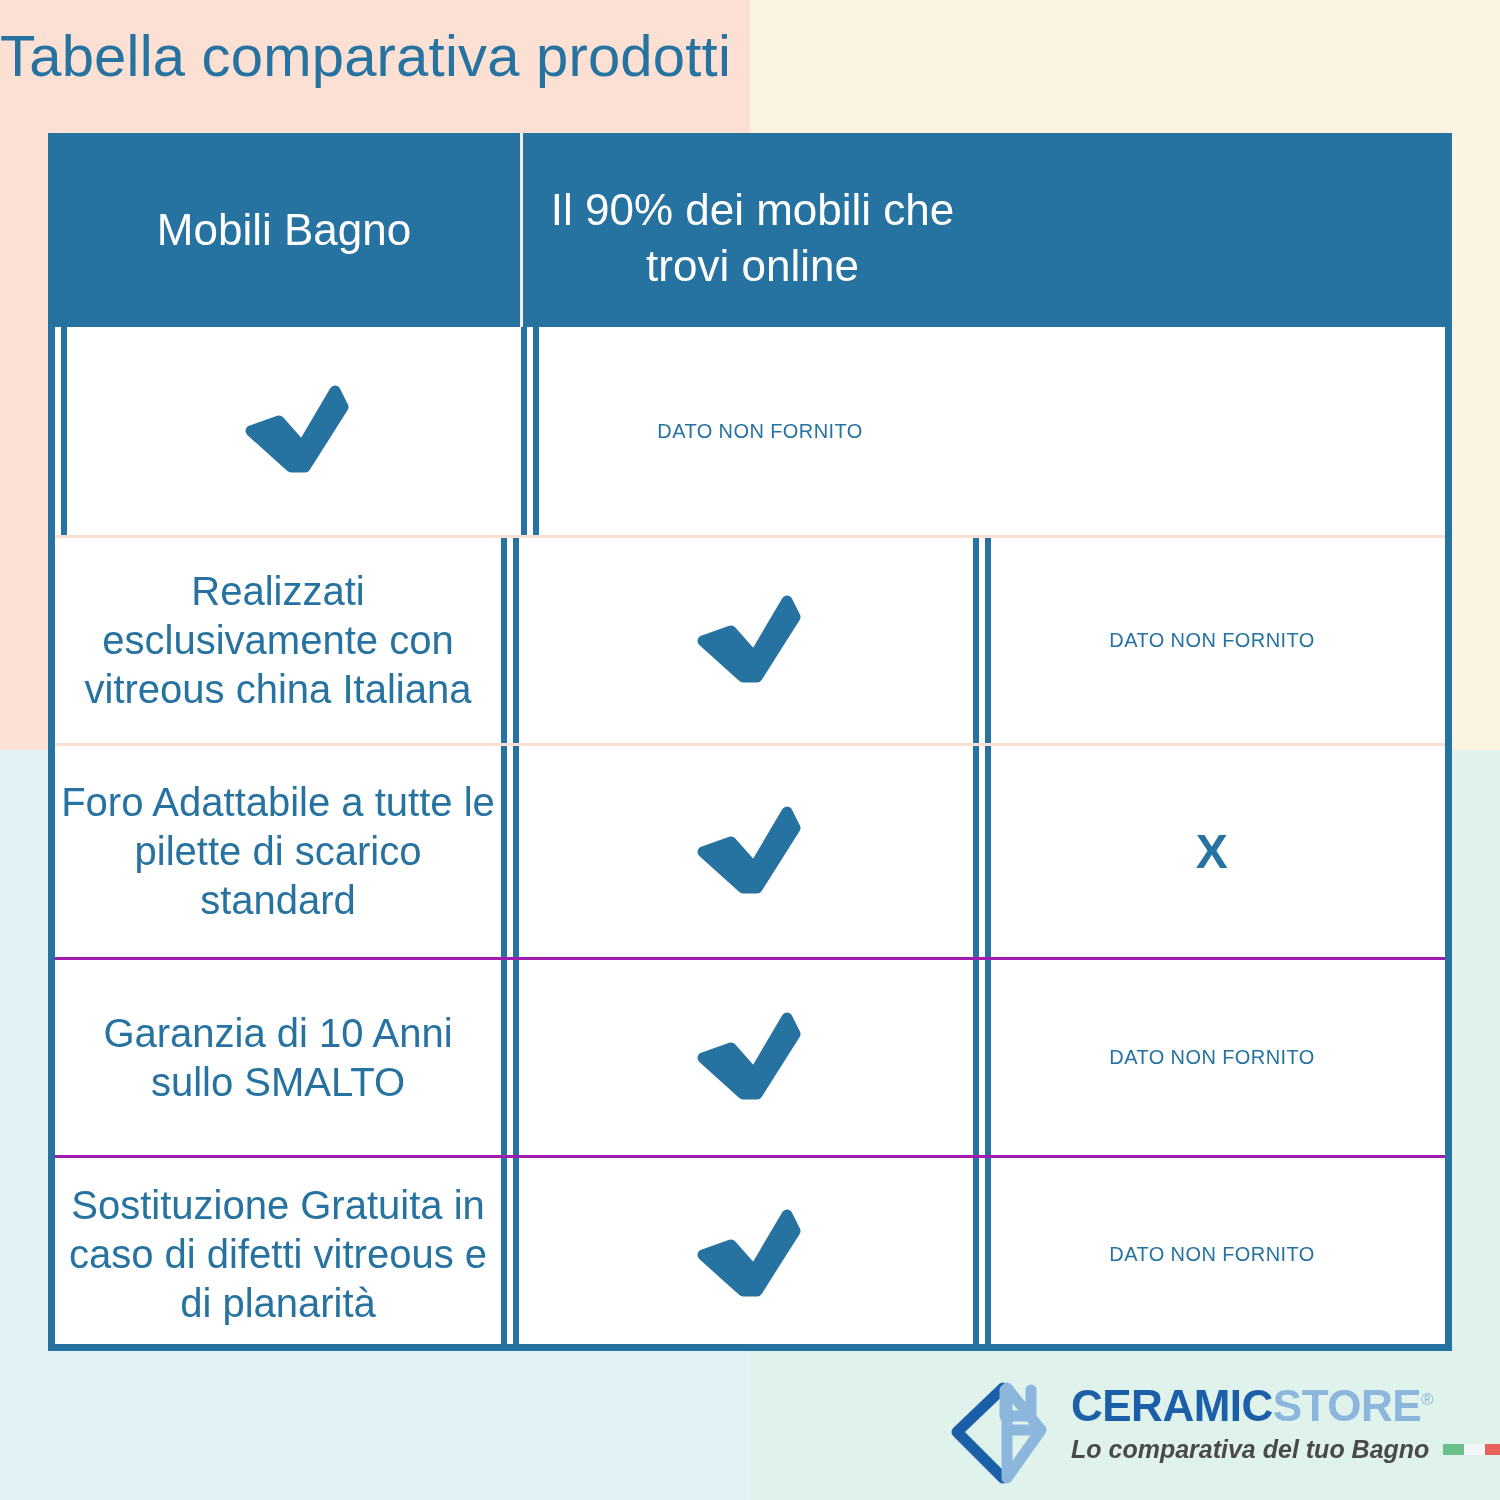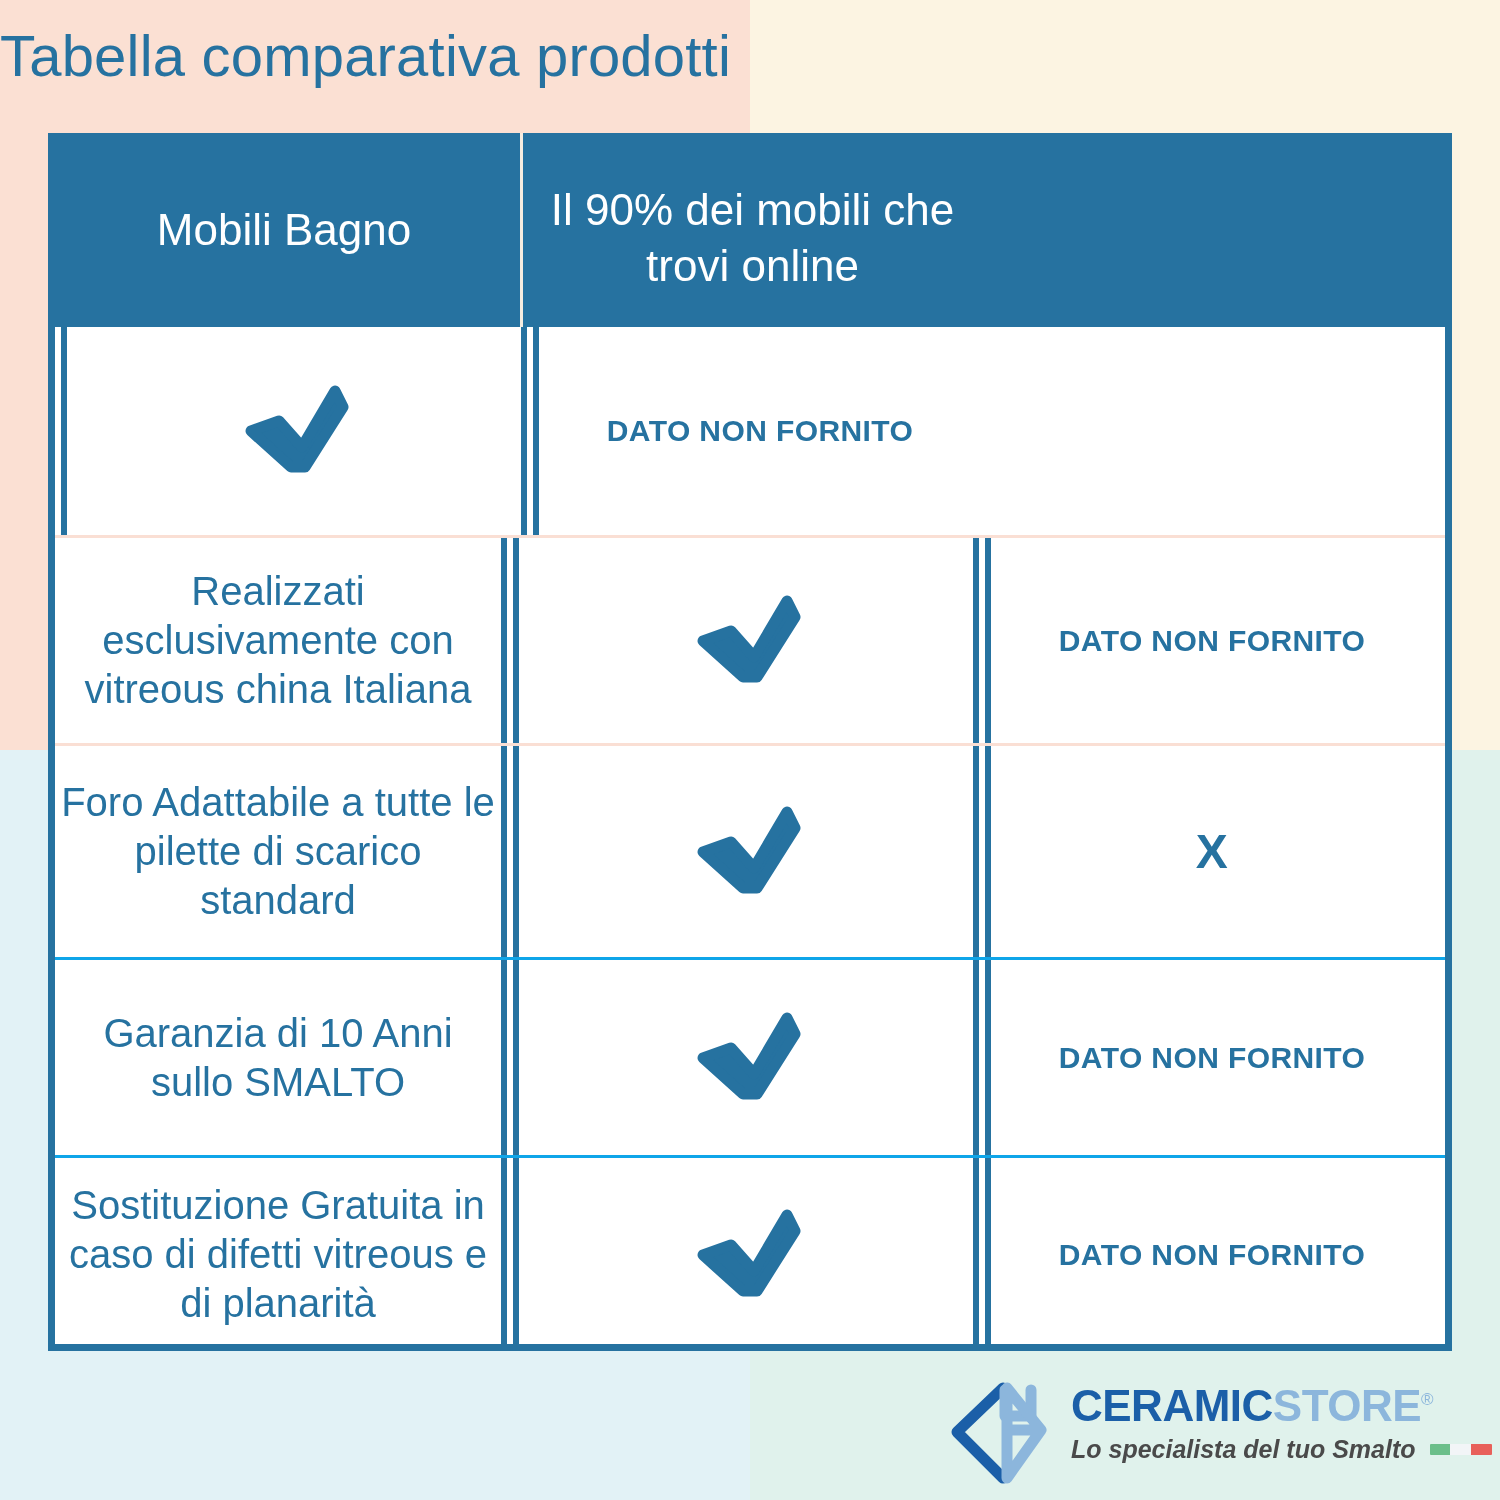--- a/index.html
+++ b/index.html
@@ -93,21 +93,21 @@
     box-sizing: border-box;
     overflow: hidden;
   }
   .trow.r1 { height: 211px; }
   .trow.r2 { height: 208px; }
   .trow.r3 { height: 214px; }
   .trow.r4 { height: 198px; }
   .trow.r5 { height: 193px; }
 
   .rowsep-pink  { border-bottom: 3px solid #fadfd4; }
-  .rowsep-mint  { border-bottom: 3px solid #0ea5e9; }
+  .rowsep-mint  { border-bottom: 3px solid #a21caf; }
 
   .td {
     box-sizing: border-box;
     display: flex;
     align-items: center;
     justify-content: center;
     text-align: center;
     color: #2672a0;
     padding: 2px 6px;
     overflow: hidden;
@@ -122,22 +122,22 @@
   .td.c2 {
     width: 466px;
     border-left: 6px solid #2672a0;
     border-right: 6px solid #2672a0;
     margin-left: 6px;
   }
   .td.c3 {
     width: 448px;
     border-left: 6px solid #2672a0;
     margin-left: 6px;
-    font-size: 30px;
-    font-weight: bold;
+    font-size: 20px;
+    font-weight: normal;
     letter-spacing: 0.4px;
   }
   .td.c3.mark-x {
     font-size: 48px;
     font-weight: bold;
   }
 
   .check-icon { display: block; }
 
   
@@ -280,21 +280,21 @@
         <path d="M58 6 L12 50 L58 96" fill="none" stroke="#1b5fa8" stroke-width="11" stroke-linecap="round" stroke-linejoin="round"></path>
         <path d="M60 8 L60 34 L86 34 L86 8" fill="none" stroke="#8cb6dc" stroke-width="11" stroke-linecap="round" stroke-linejoin="round" transform="translate(0,0)"></path>
         <path d="M62 6 L62 48 L96 48 L62 48 L62 96 L96 48 Z" fill="none" stroke="#8cb6dc" stroke-width="11" stroke-linecap="round" stroke-linejoin="round"></path>
       </svg>
     </div>
     <div class="logo-text-block">
       <div class="logo-wordmark">
         <span class="wm-dark">CERAMIC</span><span class="wm-light">STORE</span><span class="wm-reg">®</span>
       </div>
       <div class="logo-tagline-row">
-        <div class="logo-tagline">Lo specialista del tuo Smalto</div>
+        <div class="logo-tagline">Lo comparativa del tuo Bagno</div>
         <span class="flag">
           <span class="g"></span>
             <span class="w"></span>
             <span class="r"></span>
         </span>
       </div>
     </div>
   </div>
 
 </div>

